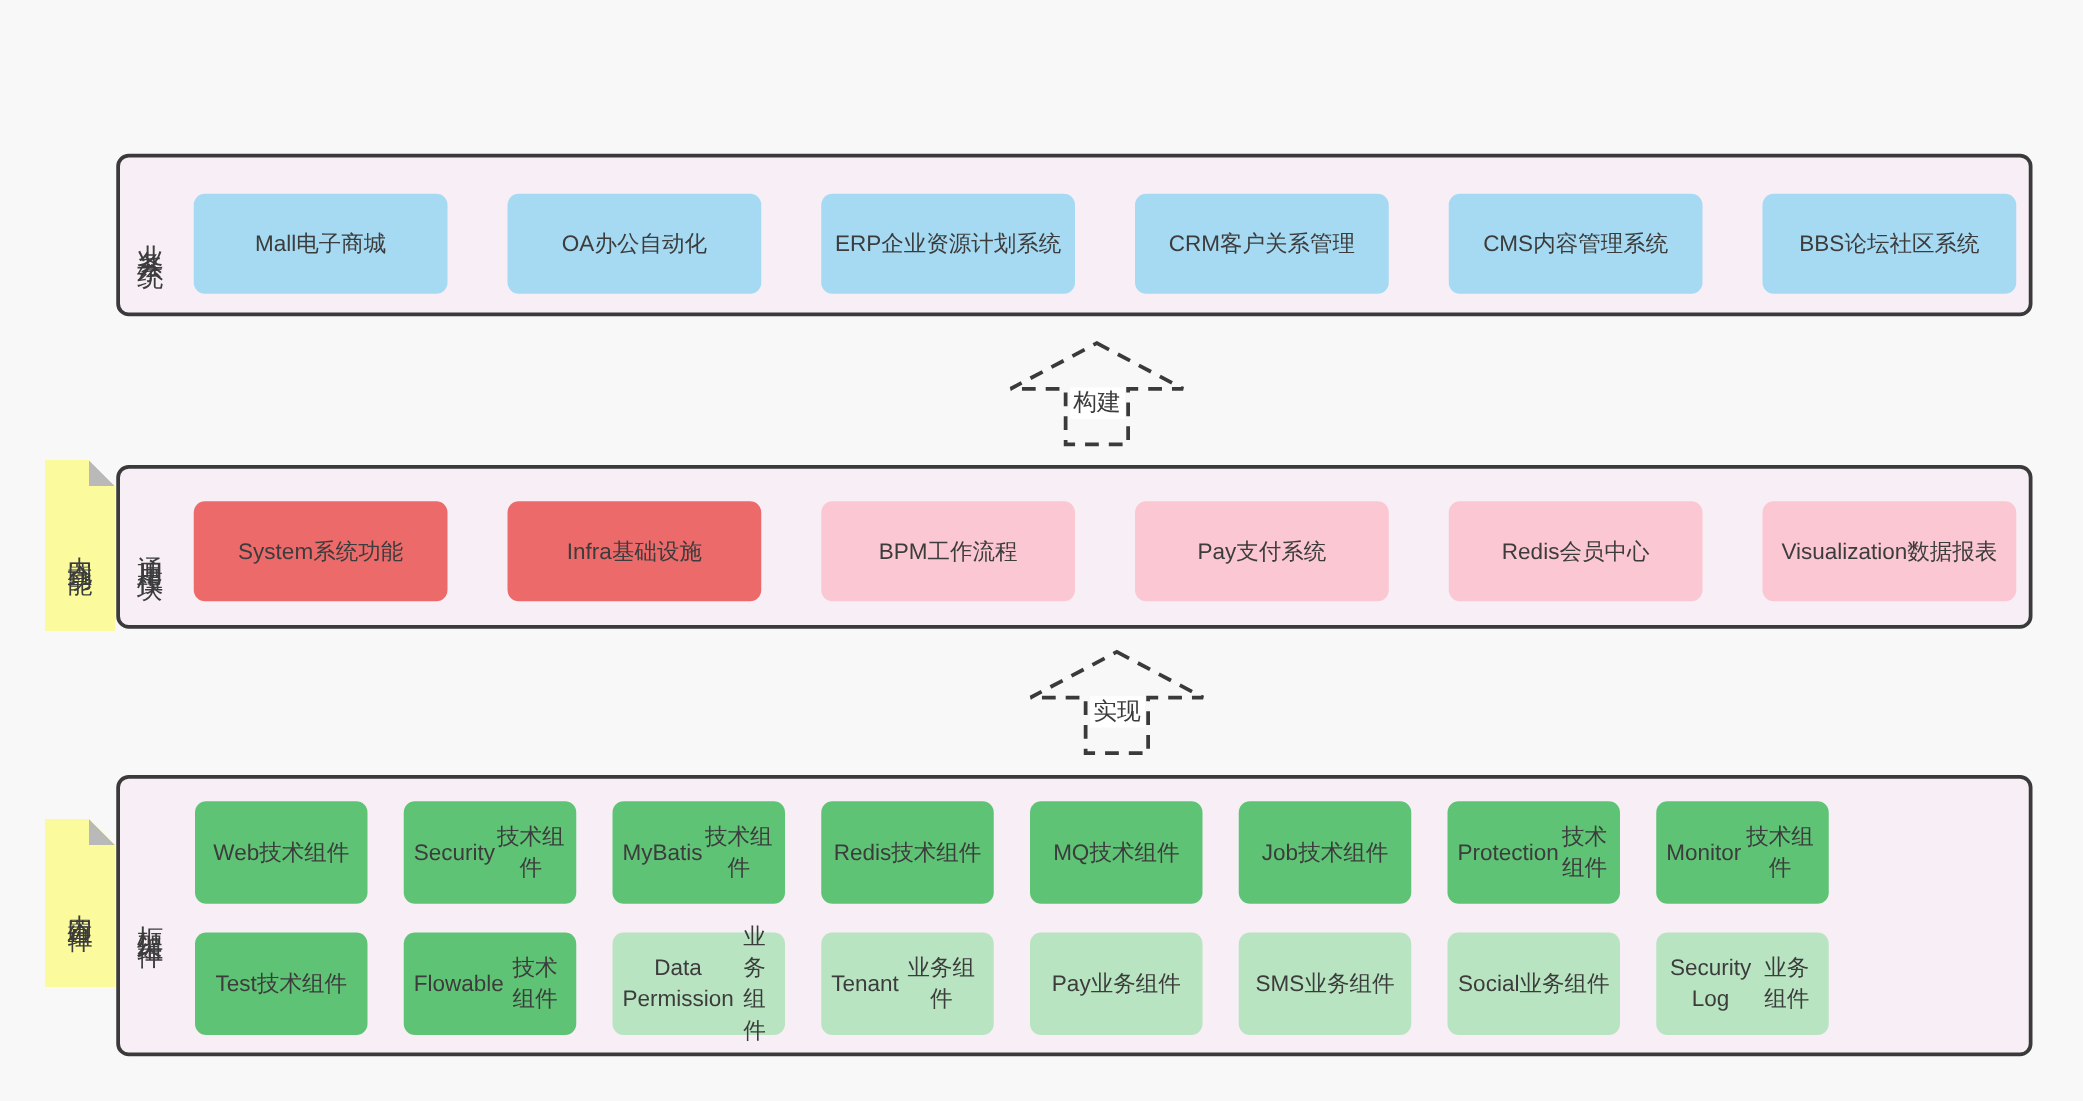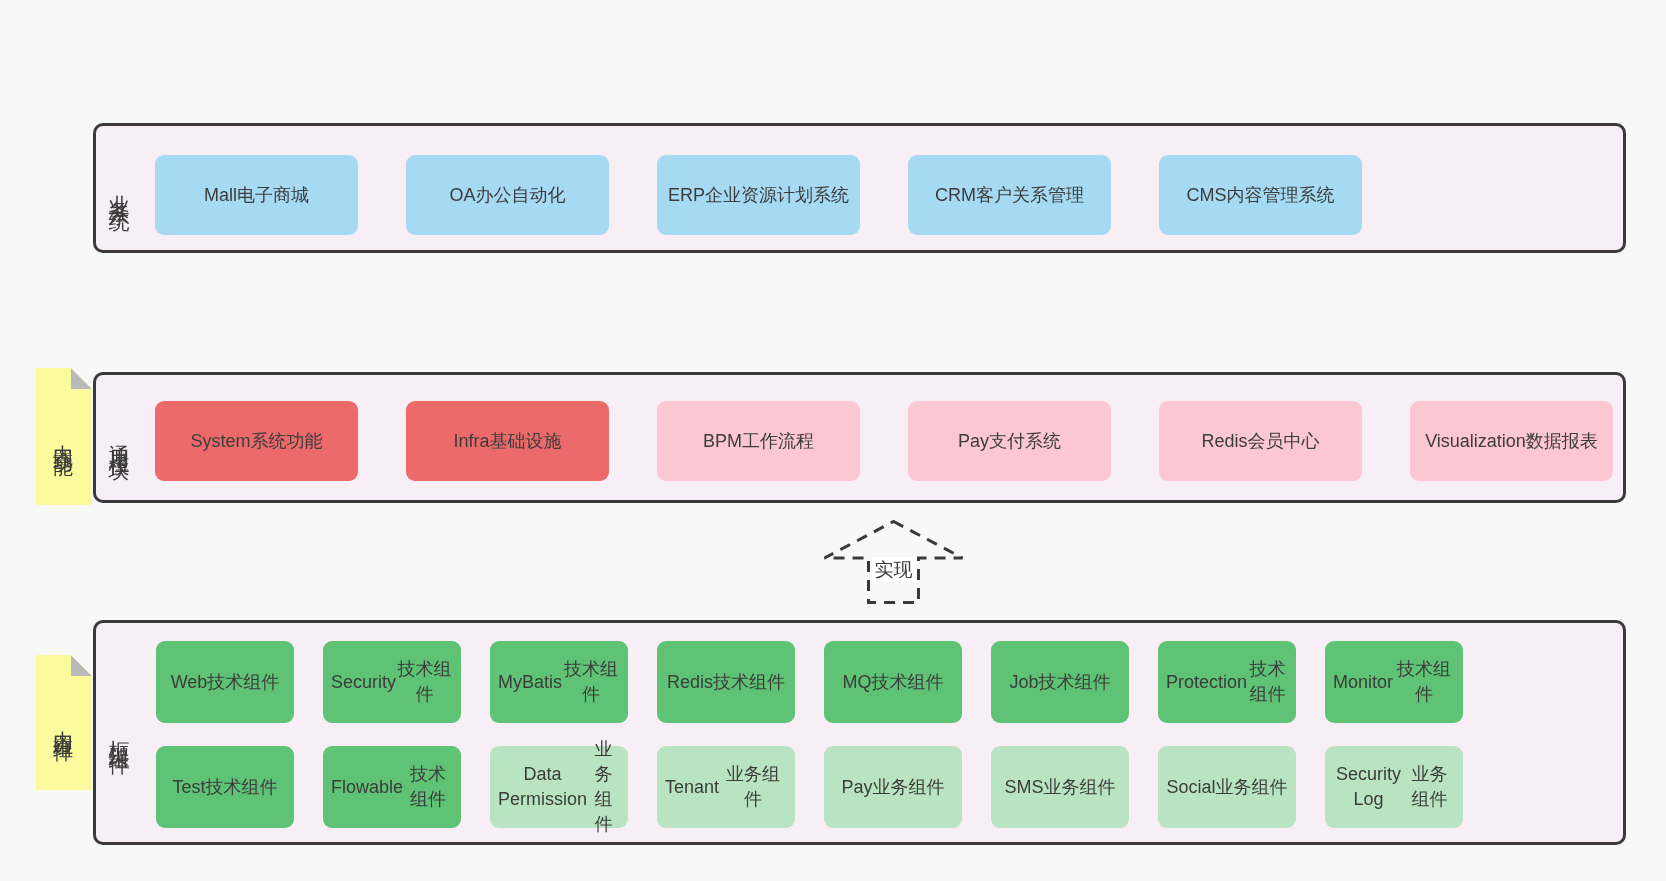--- a/index.html
+++ b/index.html
@@ -97,23 +97,33 @@
         <div>企业资源计划系统</div>
       </div>
       <div class="box size-lg c-blue">
         <div>CRM</div>
         <div>客户关系管理</div>
       </div>
       <div class="box size-lg c-blue">
         <div>CMS</div>
         <div>内容管理系统</div>
       </div>
+      <div class="box size-lg c-blue">
+        <div>BBS</div>
+        <div>论坛社区系统</div>
+      </div>
     </div>
   </div>
 
+  <div class="arrow" id="arrow-build">
+    <svg viewBox="0 0 141 84" aria-hidden="true">
+      <polygon points="70.5,1.5 139.5,38 95.5,38 95.5,82.5 45.5,82.5 45.5,38 1.5,38"></polygon>
+    </svg>
+    <span class="arrow-label">构建</span>
+  </div>
 
   <div class="sticky" id="sticky-modules">
     <span class="sticky-label">内置功能</span>
     <span class="fold"></span>
   </div>
 
   <div class="panel" id="panel-modules">
     <div class="panel-label">通用模块</div>
     <div class="row6">
       <div class="box size-lg c-red">

